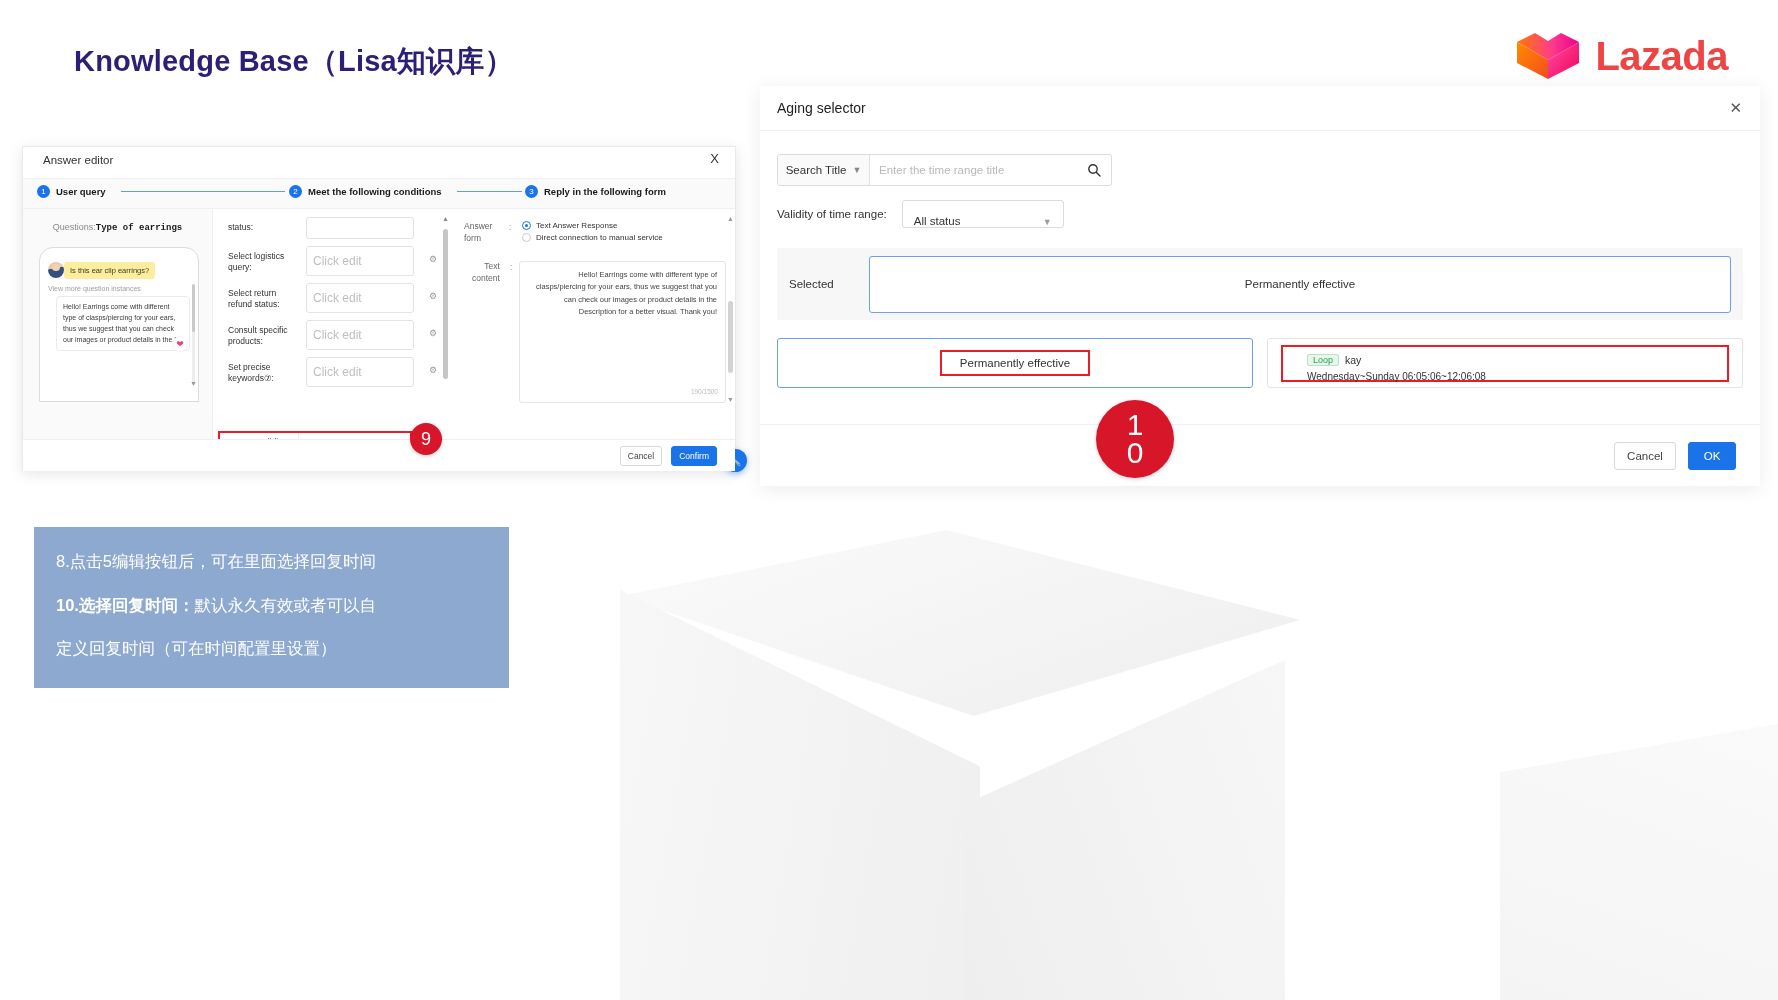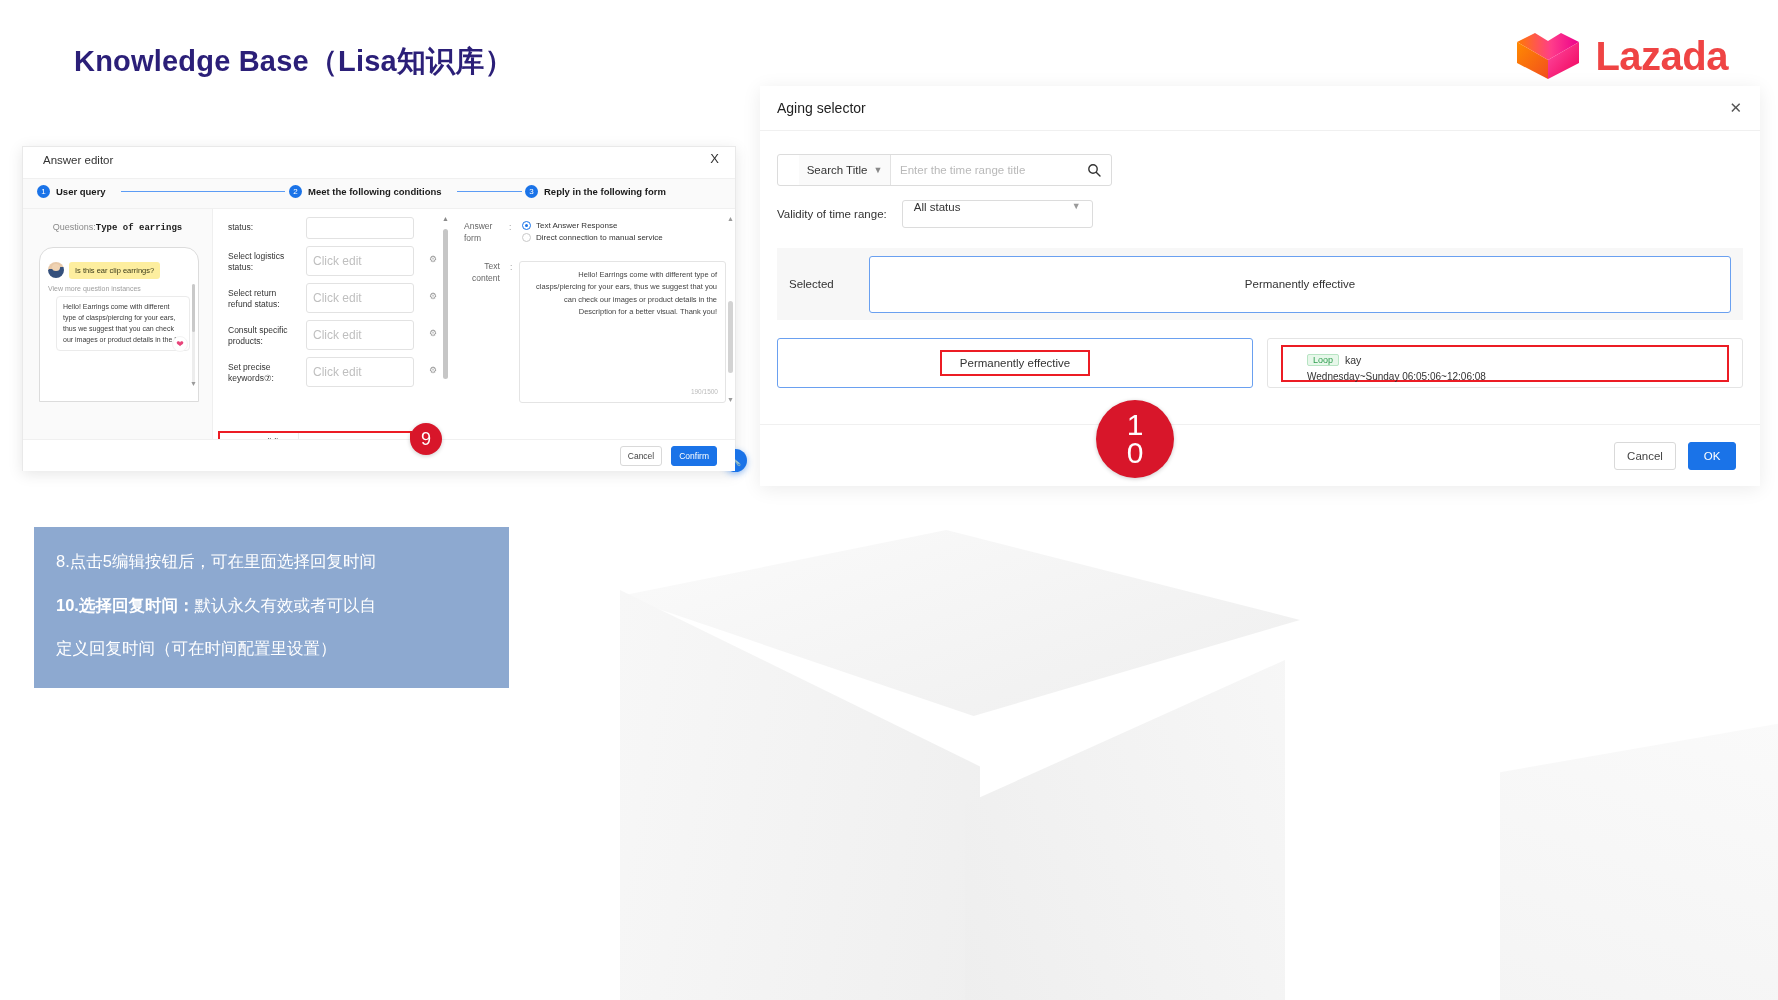--- a/index.html
+++ b/index.html
@@ -74,21 +74,21 @@
   .col-mid  { position:absolute; left:191px; top:0; width:238px; height:262px; }
   .col-right{ position:absolute; left:429px; top:0; width:284px; height:262px; }
 
   .q-line { text-align:center; font-size:9px; color:#8a8a8a; padding-top:13px; }
   .q-line b { color:#1a1a1a; font-size:9px;font-family:Liberation Mono, monospace; }
 
   .phone {
     position:absolute; left:16px; top:38px; width:160px; height:155px;
     border:1px solid #dcdcdc; border-radius:14px 14px 0 0; background:#fff; overflow:hidden;
   }
-  .chat-row { display:flex; align-items:flex-start; gap:5px; padding:14px 8px 0 8px; }
+  .chat-row { display:flex; align-items:flex-start; padding:14px 8px 0 8px; }
   .avatar {
     width:16px; height:16px; border-radius:50%;
     background:linear-gradient(170deg,#e8c9a8 40%, #35507c 41%);
     flex:0 0 16px; position:relative; overflow:hidden;
   }
   .avatar:after{ content:""; position:absolute; left:4px; top:2px; width:8px; height:7px; border-radius:50%; background:#f0d3b3;}
   .bubble-q {
     background:#fdee9f; color:#3a3a1a; font-size:7.5px; padding:4px 6px;
     border-radius:3px; max-width:115px; position:relative;
   }
@@ -170,34 +170,34 @@
     position:absolute; left:760px; top:86px; width:1000px; height:400px;
     background:#fff; box-shadow:0 3px 18px rgba(0,0,0,.08);
   }
   .ag-head{ position:relative; height:45px; border-bottom:1px solid #f0f0f0; }
   .ag-title{ position:absolute; left:17px; top:14px; font-size:14px; color:#222; }
   .ag-close{ position:absolute; right:18px; top:14px; font-size:15px; color:#555; cursor:pointer; line-height:1; }
 
   .ag-search{ display:flex; align-items:center; margin:23px 0 0 17px; width:335px; height:32px; border:1px solid #dcdcdc; border-radius:3px; overflow:hidden;}
   .ag-search .sel{
     width:92px; height:100%; background:#fafafa; border-right:1px solid #e2e2e2;
-    display:flex; align-items:center; justify-content:center; gap:6px; font-size:11.5px; color:#333; cursor:pointer;margin-left:21px;
+    display:flex; align-items:center; justify-content:center; gap:6px; font-size:11.5px; color:#333; cursor:pointer;
   }
   .ag-search input{
     flex:1; border:0; outline:none; font-size:11.5px; color:#333; padding:0 9px;
     font-family:"Liberation Sans", sans-serif;
   }
   .ag-search input::placeholder{ color:#b9b9b9; }
   .ag-search .mag{ width:34px; display:flex; align-items:center; justify-content:center; color:#444; font-size:13px; cursor:pointer;}
 
   .ag-filter{ display:flex; align-items:center; gap:11px; margin:14px 0 0 17px; }
   .ag-filter .lbl{ font-size:11.5px; color:#333; margin-right:4px; }
   .ag-filter .dd{
-    width:191px; height:28px; border:1px solid #dcdcdc; border-radius:3px; background:#fff;
-    display:flex; align-items:flex-start; justify-content:space-between; padding:0 11px; font-size:11.5px; color:#333; cursor:pointer;
+    width:162px; height:28px; border:1px solid #dcdcdc; border-radius:3px; background:#fff;
+    display:flex; align-items:flex-end; justify-content:space-between; padding:0 11px; font-size:11.5px; color:#333; cursor:pointer;
   }
   .ag-filter .dd .cv{ color:#9a9a9a; font-size:9px; }
 
   .selected-band{
     margin:20px 17px 0 17px; height:72px; background:#f7f7f7; display:flex; align-items:center; padding:0 12px; gap:28px;
   }
   .selected-band .lab{ font-size:11.5px; color:#333; width:52px; }
   .sel-chip{
     flex:1; height:57px; border:1px solid #6aa0f0; border-radius:3px; background:#fff;
     display:flex; align-items:center; justify-content:center; font-size:11.5px; color:#333; cursor:pointer;
@@ -345,21 +345,21 @@
         <div style="padding-top:8px;">
 
           <div class="frow">
             <div class="flabel">status:</div>
             <div class="fctl">
               <div class="finput" style="height:22px;"></div>
             </div>
           </div>
 
           <div class="frow">
-            <div class="flabel">Select logistics status:</div>
+            <div class="flabel">Select logistics query:</div>
             <div class="fctl">
               <div class="finput">Click edit</div>
               <span class="fedit-icon">⚙</span>
             </div>
           </div>
 
           <div class="frow">
             <div class="flabel">Select return refund status:</div>
             <div class="fctl">
               <div class="finput">Click edit</div>

